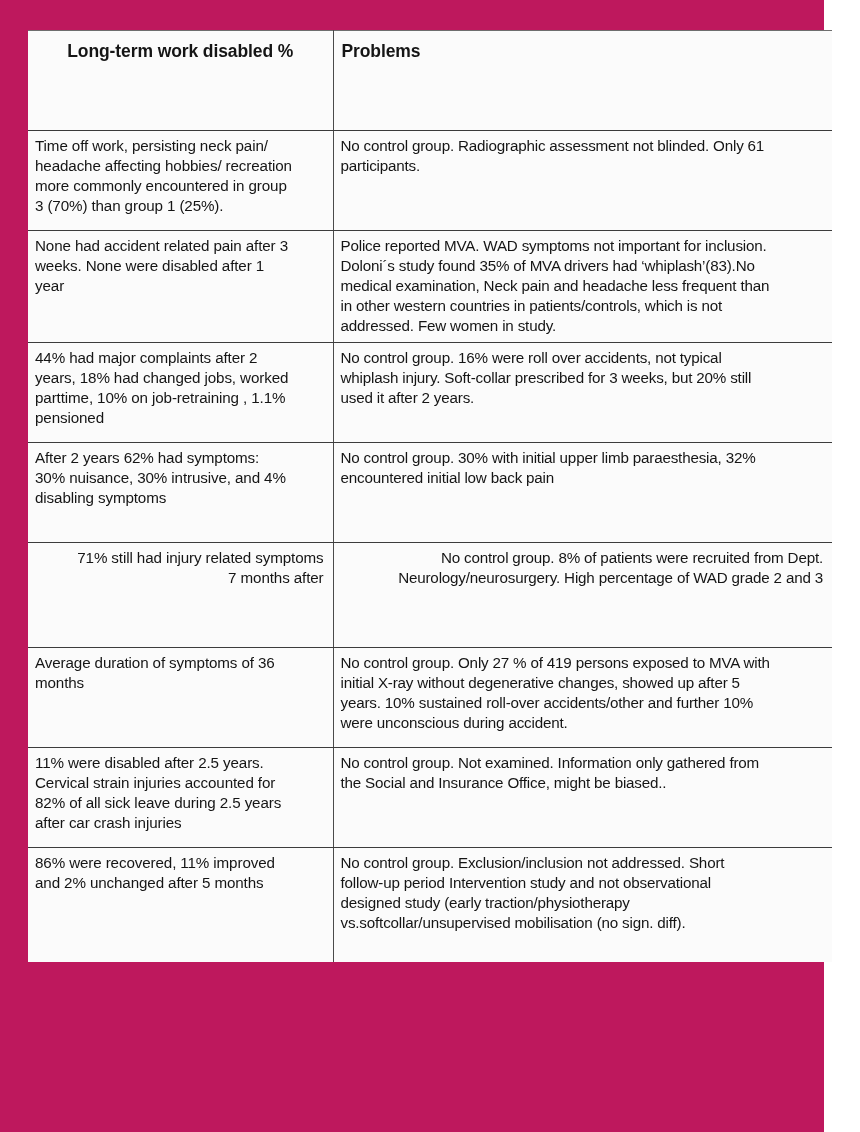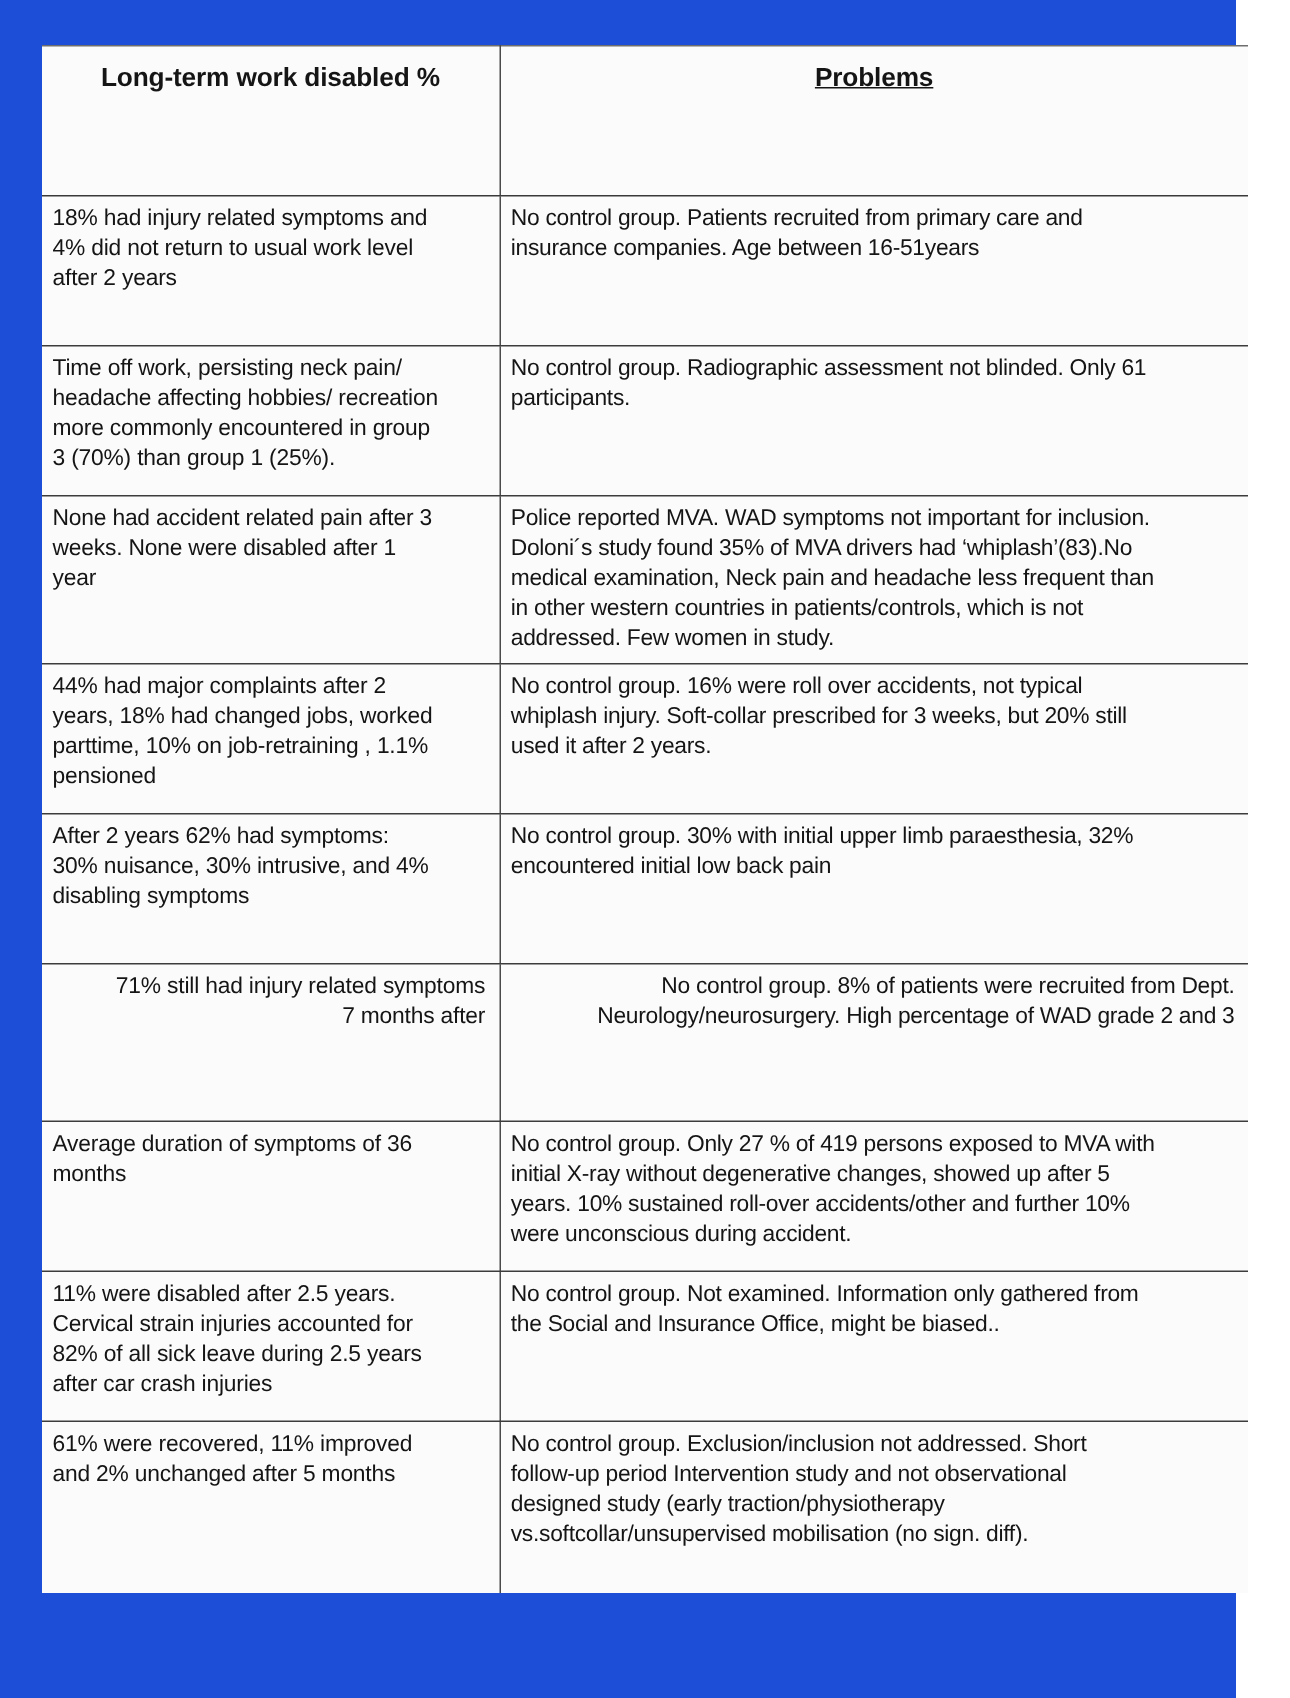--- a/index.html
+++ b/index.html
@@ -11,21 +11,21 @@
     width: 860px;
     height: 1132px;
     font-family: "Liberation Sans", sans-serif;
     color: #151515;
     -webkit-font-smoothing: antialiased;
   }
   #page {
     position: relative;
     width: 824px;
     height: 1132px;
-    background: #1d4ed8;
+    background: #be185d;
     box-sizing: border-box;
     padding: 30px 28px 0 28px;
   }
   table.review-table {
     width: 804px;
     border-collapse: collapse;
     table-layout: fixed;
     background: #fbfbfb;
   }
   table.review-table col.col-left   { width: 305px; }
@@ -38,22 +38,21 @@
     vertical-align: top;
     padding: 8px 8px 0 8px;
     height: 100px;
     box-sizing: border-box;
   }
   thead tr.header-row th.col-head-left {
     text-align: center;
     border-right: 1.3px solid #4a4a4a;
   }
   thead tr.header-row th.col-head-right {
-    text-align: center;
-    text-decoration: underline;
+    text-align: left;
   }
   .header-label {
     font-size: 17.5px;
     font-weight: bold;
     letter-spacing: -0.1px;
     line-height: 1.2;
     display: block;
     margin-top: 2px;
   }
 
@@ -94,31 +93,20 @@
           <span class="header-label">Long-term work disabled %</span>
         </th>
         <th class="col-head-right">
           <span class="header-label">Problems</span>
         </th>
       </tr>
     </thead>
     <tbody id="table-body">
         <tr class="data-row" style="height: 100px;">
           <td class="cell-left">
-            <span class="cell-text">18% had injury related symptoms and
-4% did not return to usual work level
-after 2 years</span>
-          </td>
-          <td class="cell-right">
-            <span class="cell-text">No control group. Patients recruited from primary care and
-insurance companies. Age between 16-51years</span>
-          </td>
-        </tr>
-        <tr class="data-row" style="height: 100px;">
-          <td class="cell-left">
             <span class="cell-text">Time off work, persisting neck pain/
 headache affecting hobbies/ recreation
 more commonly encountered in group
 3 (70%) than group 1 (25%).</span>
           </td>
           <td class="cell-right">
             <span class="cell-text">No control group. Radiographic assessment not blinded. Only 61
 participants.</span>
           </td>
         </tr>
@@ -189,21 +177,21 @@
 82% of all sick leave during 2.5 years
 after car crash injuries</span>
           </td>
           <td class="cell-right">
             <span class="cell-text">No control group. Not examined. Information only gathered from
 the Social and Insurance Office, might be biased..</span>
           </td>
         </tr>
         <tr class="data-row" style="height: 115px;">
           <td class="cell-left">
-            <span class="cell-text">61% were recovered, 11% improved
+            <span class="cell-text">86% were recovered, 11% improved
 and 2% unchanged after 5 months</span>
           </td>
           <td class="cell-right">
             <span class="cell-text">No control group. Exclusion/inclusion not addressed.  Short
 follow-up period Intervention study and not observational
 designed study (early traction/physiotherapy
 vs.softcollar/unsupervised mobilisation (no sign. diff).</span>
           </td>
         </tr>
       </tbody>

